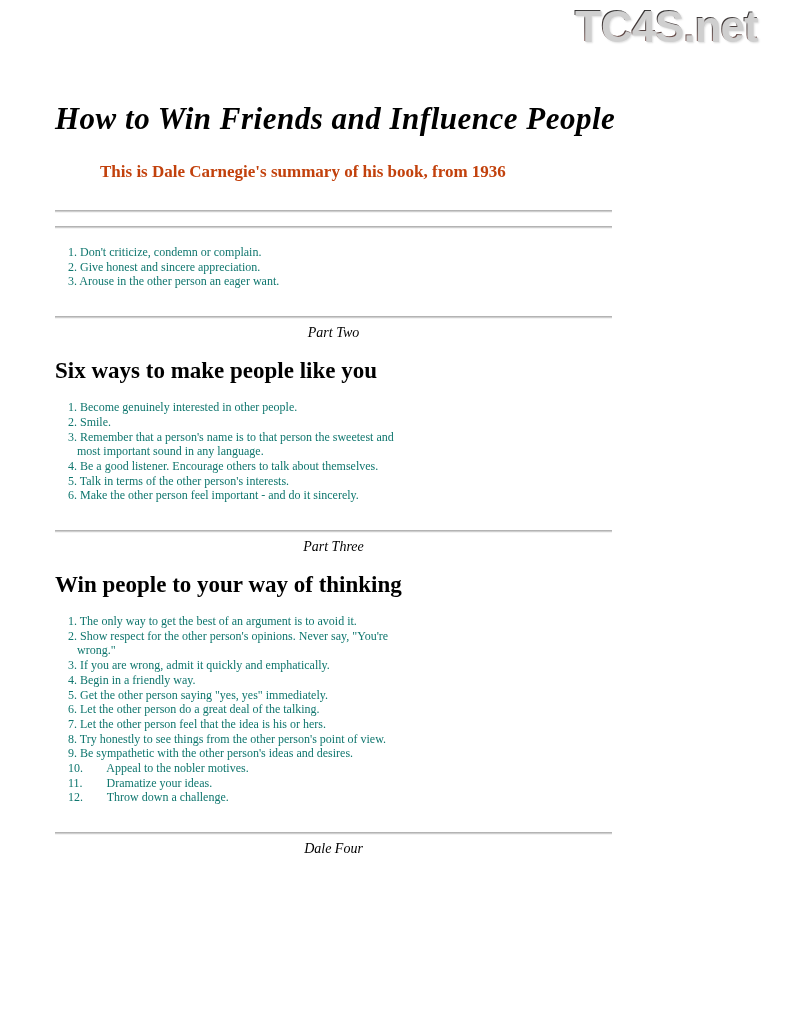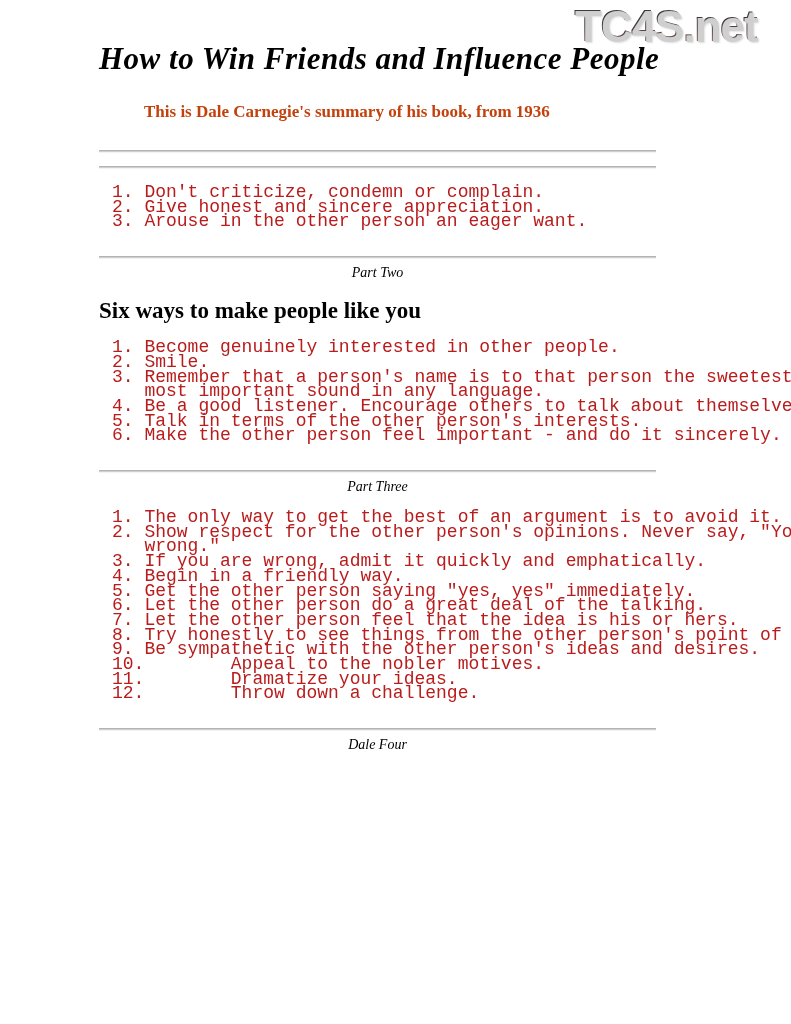--- a/index.html
+++ b/index.html
@@ -6,23 +6,23 @@
   .page {
     position: relative;
     width: 791px;
     height: 1024px;
     background: #ffffff;
     overflow: hidden;
     font-family: "Liberation Serif", serif;
     color: #000;
   }
   .content {
-    margin-left: 99px;
+    margin-left: 55px;
     width: 557px;
-    padding-top: 40px;
+    padding-top: 100px;
   }
   .doc-title {
     margin: 0;
     font: italic bold 31px/38px "Liberation Serif", serif;
     color: #000000;
     letter-spacing: 0.5px;
     white-space: nowrap;
   }
   .doc-subtitle {
     margin: 24px 0 0 45px;
@@ -47,24 +47,24 @@
     color: #000000;
   }
   .section-heading {
     margin: 18px 0 0 0;
     font: bold 23px/26px "Liberation Serif", serif;
     color: #000000;
     white-space: nowrap;
   }
   pre.rule-list {
     margin: 16px 0 1px 13px;
-    font-family: Liberation Mono, monospace;
-    font-size: 18px;
+    font-family: Liberation Serif, serif;
+    font-size: 12px;
     line-height: 14.7px;
-    color: #b91c1c;
+    color: #0f766e;
     white-space: pre;
   }
   
   .wm-stack { position: absolute; pointer-events: none; }
   .wm-stack span {
     position: absolute;
     top: 0; left: 0;
     white-space: nowrap;
     font-family: "Liberation Sans", sans-serif;
     font-weight: bold;
@@ -145,20 +145,21 @@
 2. Smile.
 3. Remember that a person's name is to that person the sweetest and
    most important sound in any language.
 4. Be a good listener. Encourage others to talk about themselves.
 5. Talk in terms of the other person's interests.
 6. Make the other person feel important - and do it sincerely.</pre>
 
     <hr class="rule rule-section">
 
     <div class="part-label">Part Three</div>
+    <h2 class="section-heading">Win people to your way of thinking</h2>
     <pre class="rule-list">1. The only way to get the best of an argument is to avoid it.
 2. Show respect for the other person's opinions. Never say, "You're
    wrong."
 3. If you are wrong, admit it quickly and emphatically.
 4. Begin in a friendly way.
 5. Get the other person saying "yes, yes" immediately.
 6. Let the other person do a great deal of the talking.
 7. Let the other person feel that the idea is his or hers.
 8. Try honestly to see things from the other person's point of view.
 9. Be sympathetic with the other person's ideas and desires.

